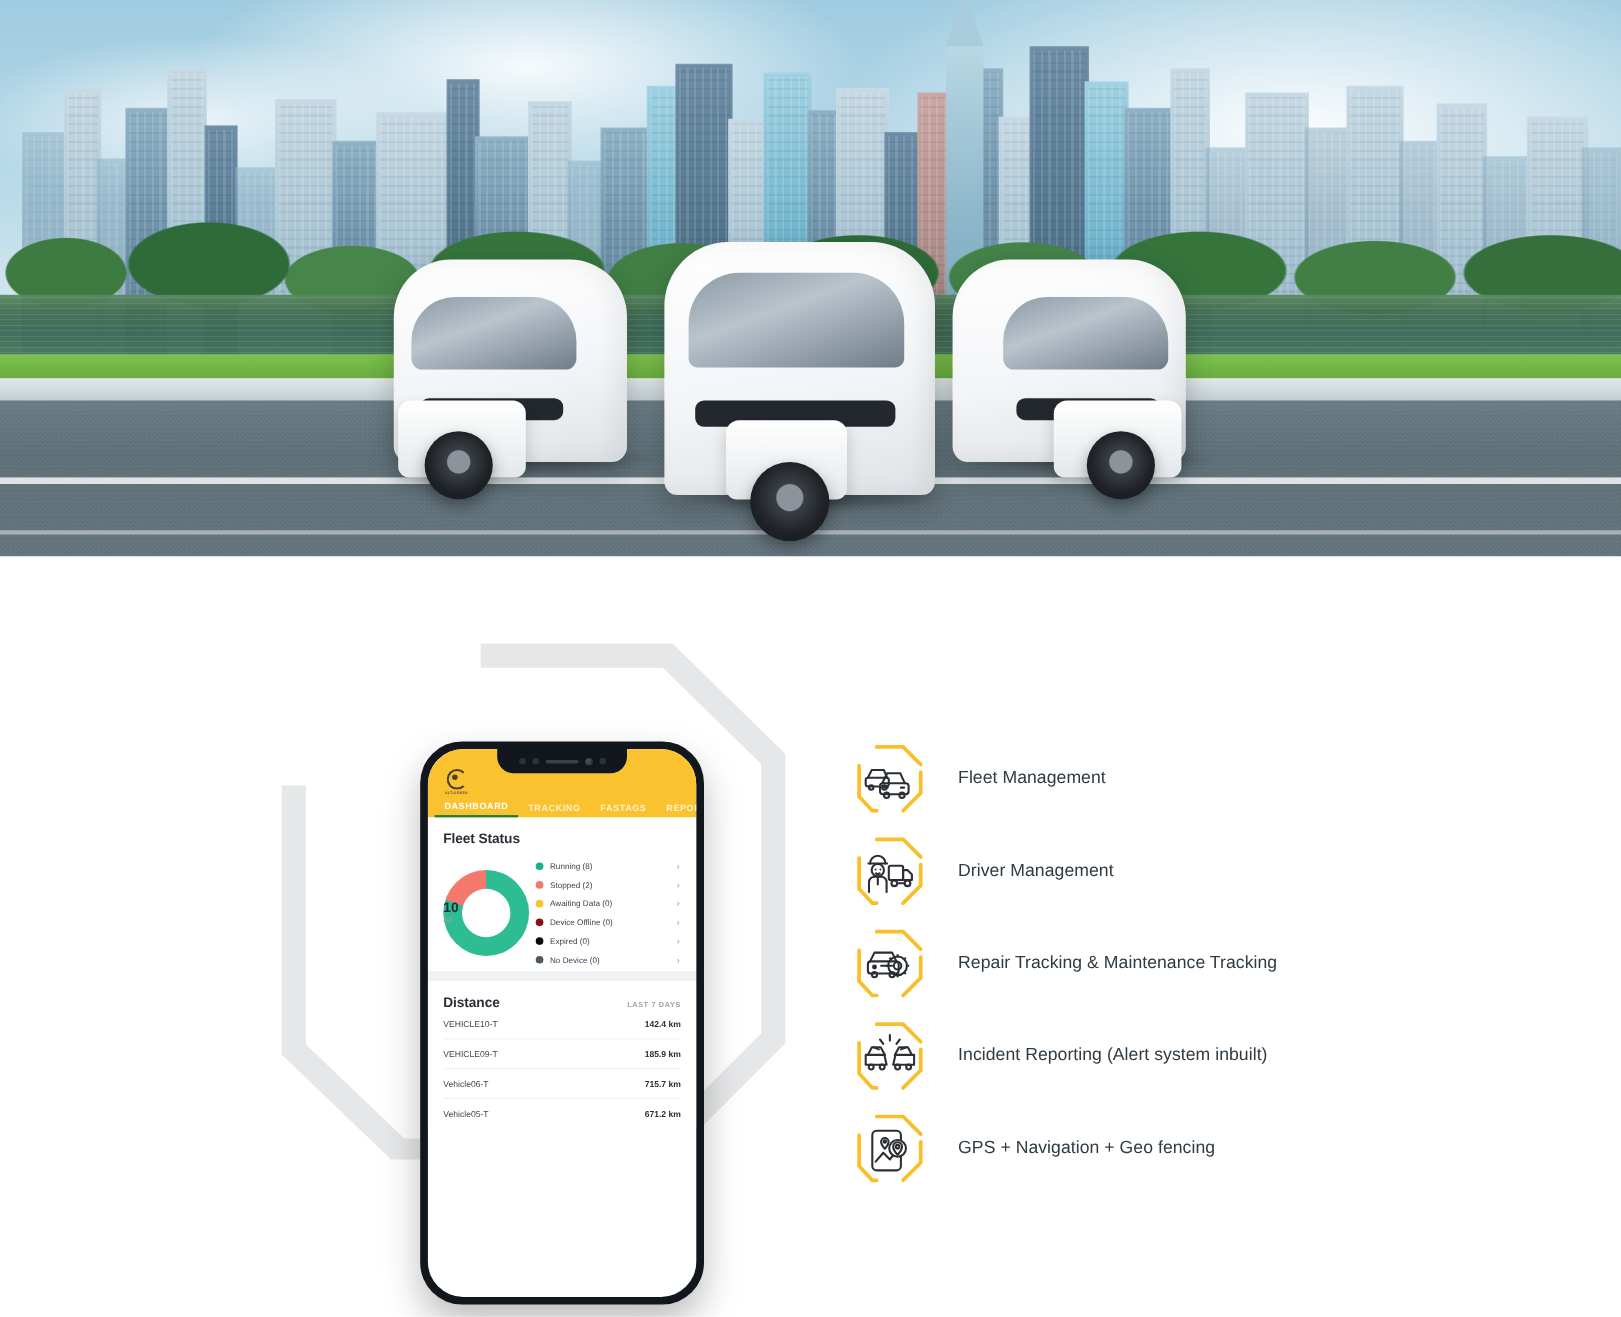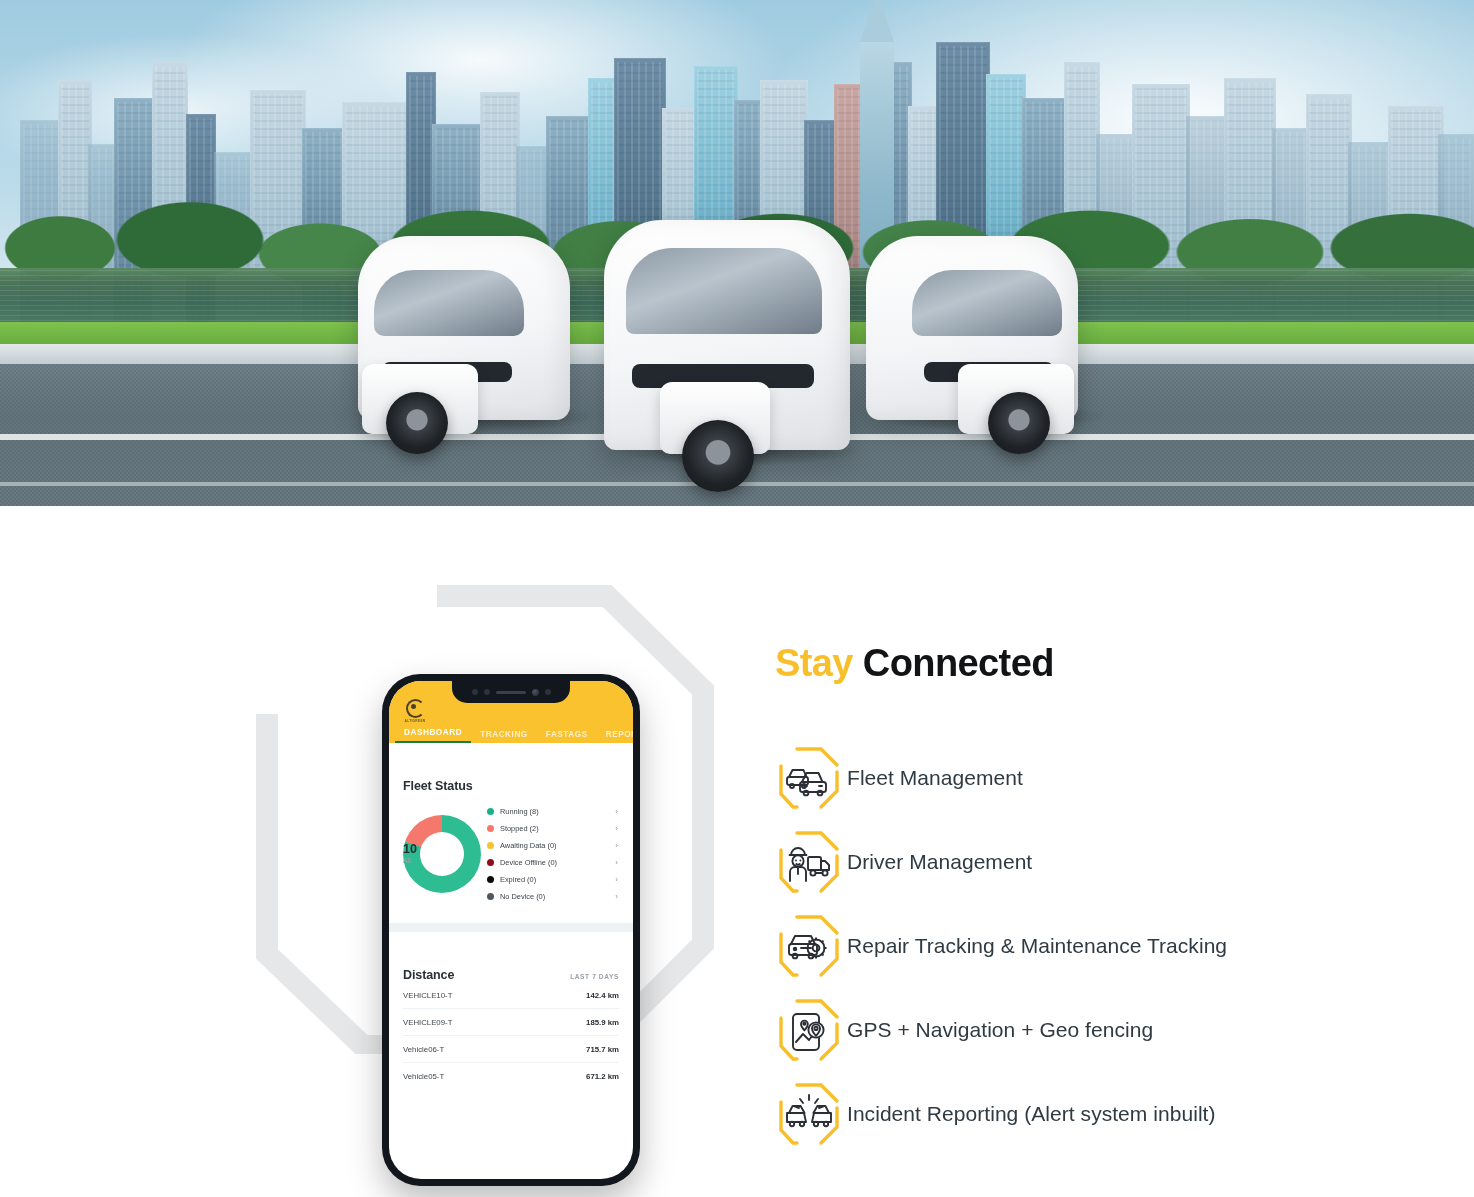--- a/index.html
+++ b/index.html
@@ -315,22 +315,21 @@
     padding: 0 9px 4px 9px;
     white-space: nowrap;
   }
   .app-tab.active {
     color: #ffffff;
     border-bottom: 2px solid #15803d;
   }
 
   .card {
     background: #ffffff;
-    padding: 12px 14px 18px 14px;
-    margin-top: 24px;
+    padding: 12px 14px 2px 14px;
   }
   .card-divider {
     height: 9px;
     background: #eef2f5;
   }
   .card-title {
     font-size: 12.5px;
     font-weight: bold;
     color: #2b2f36;
     letter-spacing: -.1px;
@@ -458,23 +457,23 @@
     align-items: center;
     height: 84px;
   }
   .feat-icon {
     flex: 0 0 68px;
     width: 68px;
     height: 68px;
     position: relative;
   }
   .feat-label {
-    font-size: 21px;
+    font-size: 16px;
     color: #2f3a42;
-    margin-left: 4px;
+    margin-left: 28px;
     letter-spacing: .05px;
   }
 </style>
 </head>
 <body>
 
 <div class="hero">
   <div class="hero-sky"></div>
 
   <div class="skyline">
@@ -654,21 +653,20 @@
             <span>Vehicle05-T</span>
             <span class="val">671.2 km</span>
           </div>
         </div>
 
       </div>
     </div>
   </div>
 
   <div class="right-col">
-    <h2 class="sc-title"><span class="hl">Stay</span> <span>Connected</span></h2>
 
     <div class="feat-list">
 
       <div class="feat-row">
         <div class="feat-icon">
           <svg viewBox="0 0 68 68" width="68" height="68">
             <path d="M22 5 H46 L62 21" fill="none" stroke="#f9bf2b" stroke-width="3.4" stroke-linecap="round"></path>
             <path d="M62 28 V47 L46 63" fill="none" stroke="#f9bf2b" stroke-width="3.4" stroke-linecap="round"></path>
             <path d="M22 63 H18 L6 50 V22" fill="none" stroke="#f9bf2b" stroke-width="3.4" stroke-linecap="round"></path>
             <g fill="none" stroke="#2b2f35" stroke-width="1.9" stroke-linejoin="round" stroke-linecap="round">
@@ -737,50 +735,50 @@
         <div class="feat-label">Repair Tracking &amp; Maintenance Tracking</div>
       </div>
 
       <div class="feat-row">
         <div class="feat-icon">
           <svg viewBox="0 0 68 68" width="68" height="68">
             <path d="M22 5 H46 L62 21" fill="none" stroke="#f9bf2b" stroke-width="3.4" stroke-linecap="round"></path>
             <path d="M62 28 V47 L46 63" fill="none" stroke="#f9bf2b" stroke-width="3.4" stroke-linecap="round"></path>
             <path d="M22 63 H18 L6 50 V22" fill="none" stroke="#f9bf2b" stroke-width="3.4" stroke-linecap="round"></path>
             <g fill="none" stroke="#2b2f35" stroke-width="1.9" stroke-linejoin="round" stroke-linecap="round">
-              <rect x="18" y="18" width="26" height="36" rx="4"></rect>
-              <path d="M21 46 l7-8 6 6 7-9"></path>
-              <path d="M26 28 a3.4 3.4 0 1 1 6.8 0 c0 2.6-3.4 6.4-3.4 6.4 S26 30.6 26 28z"></path>
-              <circle cx="29.4" cy="27.8" r="1.1"></circle>
-              <circle cx="41" cy="34" r="7.6" fill="#fff"></circle>
-              <path d="M37 32.4 a4 4 0 1 1 8 0 c0 3-4 7.4-4 7.4 s-4-4.4-4-7.4z"></path>
-              <circle cx="41" cy="32.4" r="1.6"></circle>
-            </g>
-          </svg>
-        </div>
-        <div class="feat-label">GPS + Navigation + Geo fencing</div>
-      </div>
-
-      <div class="feat-row">
-        <div class="feat-icon">
-          <svg viewBox="0 0 68 68" width="68" height="68">
-            <path d="M22 5 H46 L62 21" fill="none" stroke="#f9bf2b" stroke-width="3.4" stroke-linecap="round"></path>
-            <path d="M62 28 V47 L46 63" fill="none" stroke="#f9bf2b" stroke-width="3.4" stroke-linecap="round"></path>
-            <path d="M22 63 H18 L6 50 V22" fill="none" stroke="#f9bf2b" stroke-width="3.4" stroke-linecap="round"></path>
-            <g fill="none" stroke="#2b2f35" stroke-width="1.9" stroke-linejoin="round" stroke-linecap="round">
               <path d="M14 33 l3.6-7 h8 l4 7"></path>
               <path d="M12 33 h17 l2 9 h-19 z"></path>
               <circle cx="17" cy="44" r="2.2"></circle>
               <circle cx="27" cy="44" r="2.2"></circle>
               <path d="M54 33 l-3.6-7 h-8 l-4 7"></path>
               <path d="M56 33 h-17 l-2 9 h19 z"></path>
               <circle cx="51" cy="44" r="2.2"></circle>
               <circle cx="41" cy="44" r="2.2"></circle>
               <path d="M34 20 v-5 M28 23 l-3-4 M40 23 l3-4 M24 28 l-5-2 M44 28 l5-2"></path>
             </g>
           </svg>
         </div>
         <div class="feat-label">Incident Reporting (Alert system inbuilt)</div>
       </div>
 
+      <div class="feat-row">
+        <div class="feat-icon">
+          <svg viewBox="0 0 68 68" width="68" height="68">
+            <path d="M22 5 H46 L62 21" fill="none" stroke="#f9bf2b" stroke-width="3.4" stroke-linecap="round"></path>
+            <path d="M62 28 V47 L46 63" fill="none" stroke="#f9bf2b" stroke-width="3.4" stroke-linecap="round"></path>
+            <path d="M22 63 H18 L6 50 V22" fill="none" stroke="#f9bf2b" stroke-width="3.4" stroke-linecap="round"></path>
+            <g fill="none" stroke="#2b2f35" stroke-width="1.9" stroke-linejoin="round" stroke-linecap="round">
+              <rect x="18" y="18" width="26" height="36" rx="4"></rect>
+              <path d="M21 46 l7-8 6 6 7-9"></path>
+              <path d="M26 28 a3.4 3.4 0 1 1 6.8 0 c0 2.6-3.4 6.4-3.4 6.4 S26 30.6 26 28z"></path>
+              <circle cx="29.4" cy="27.8" r="1.1"></circle>
+              <circle cx="41" cy="34" r="7.6" fill="#fff"></circle>
+              <path d="M37 32.4 a4 4 0 1 1 8 0 c0 3-4 7.4-4 7.4 s-4-4.4-4-7.4z"></path>
+              <circle cx="41" cy="32.4" r="1.6"></circle>
+            </g>
+          </svg>
+        </div>
+        <div class="feat-label">GPS + Navigation + Geo fencing</div>
+      </div>
+
     </div>
   </div>
 </div>
 
 </body></html>

